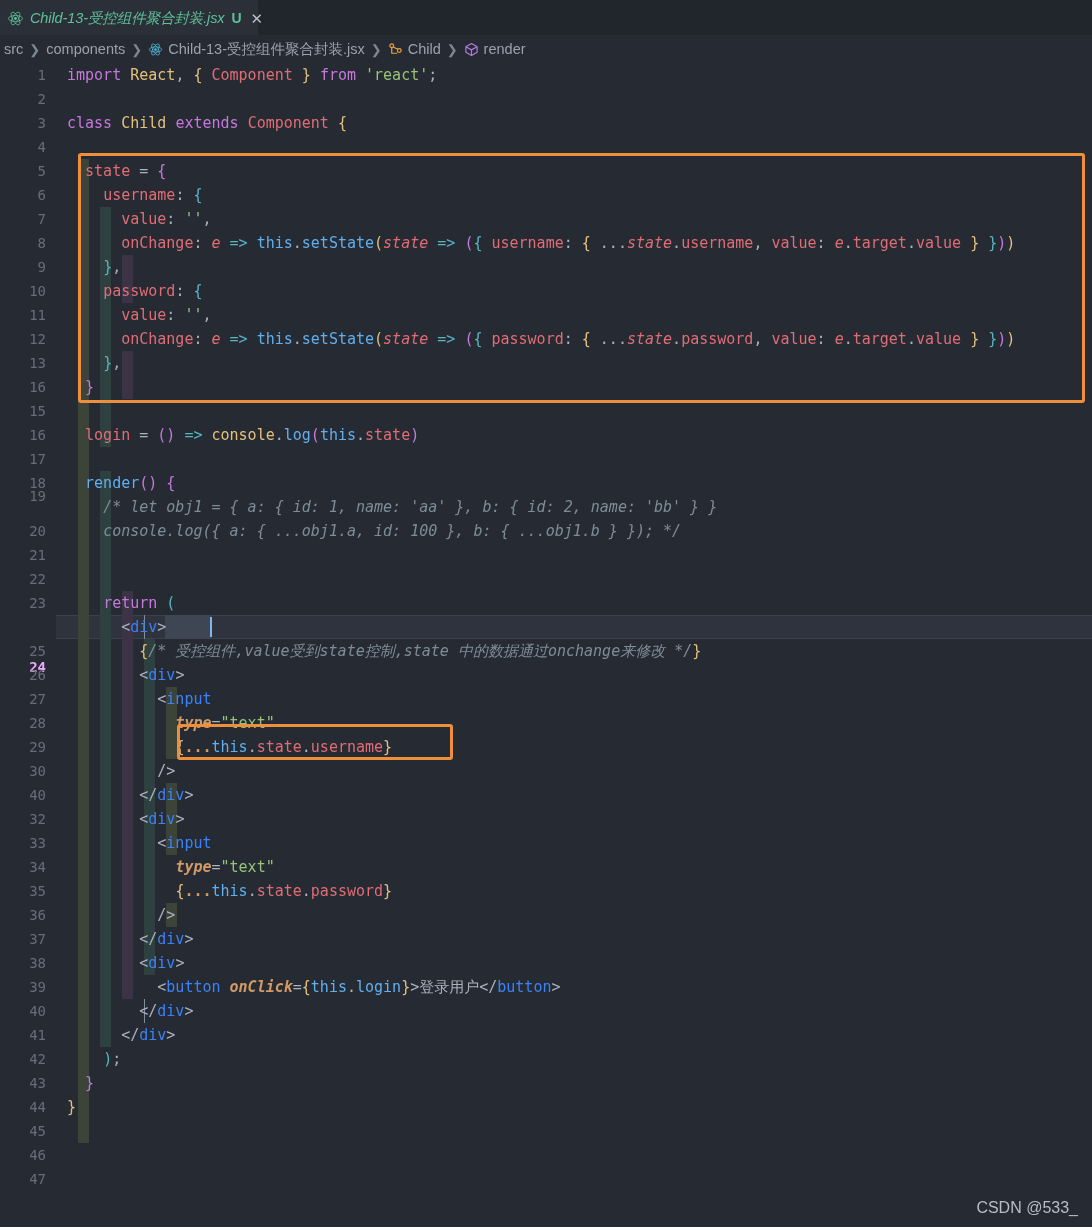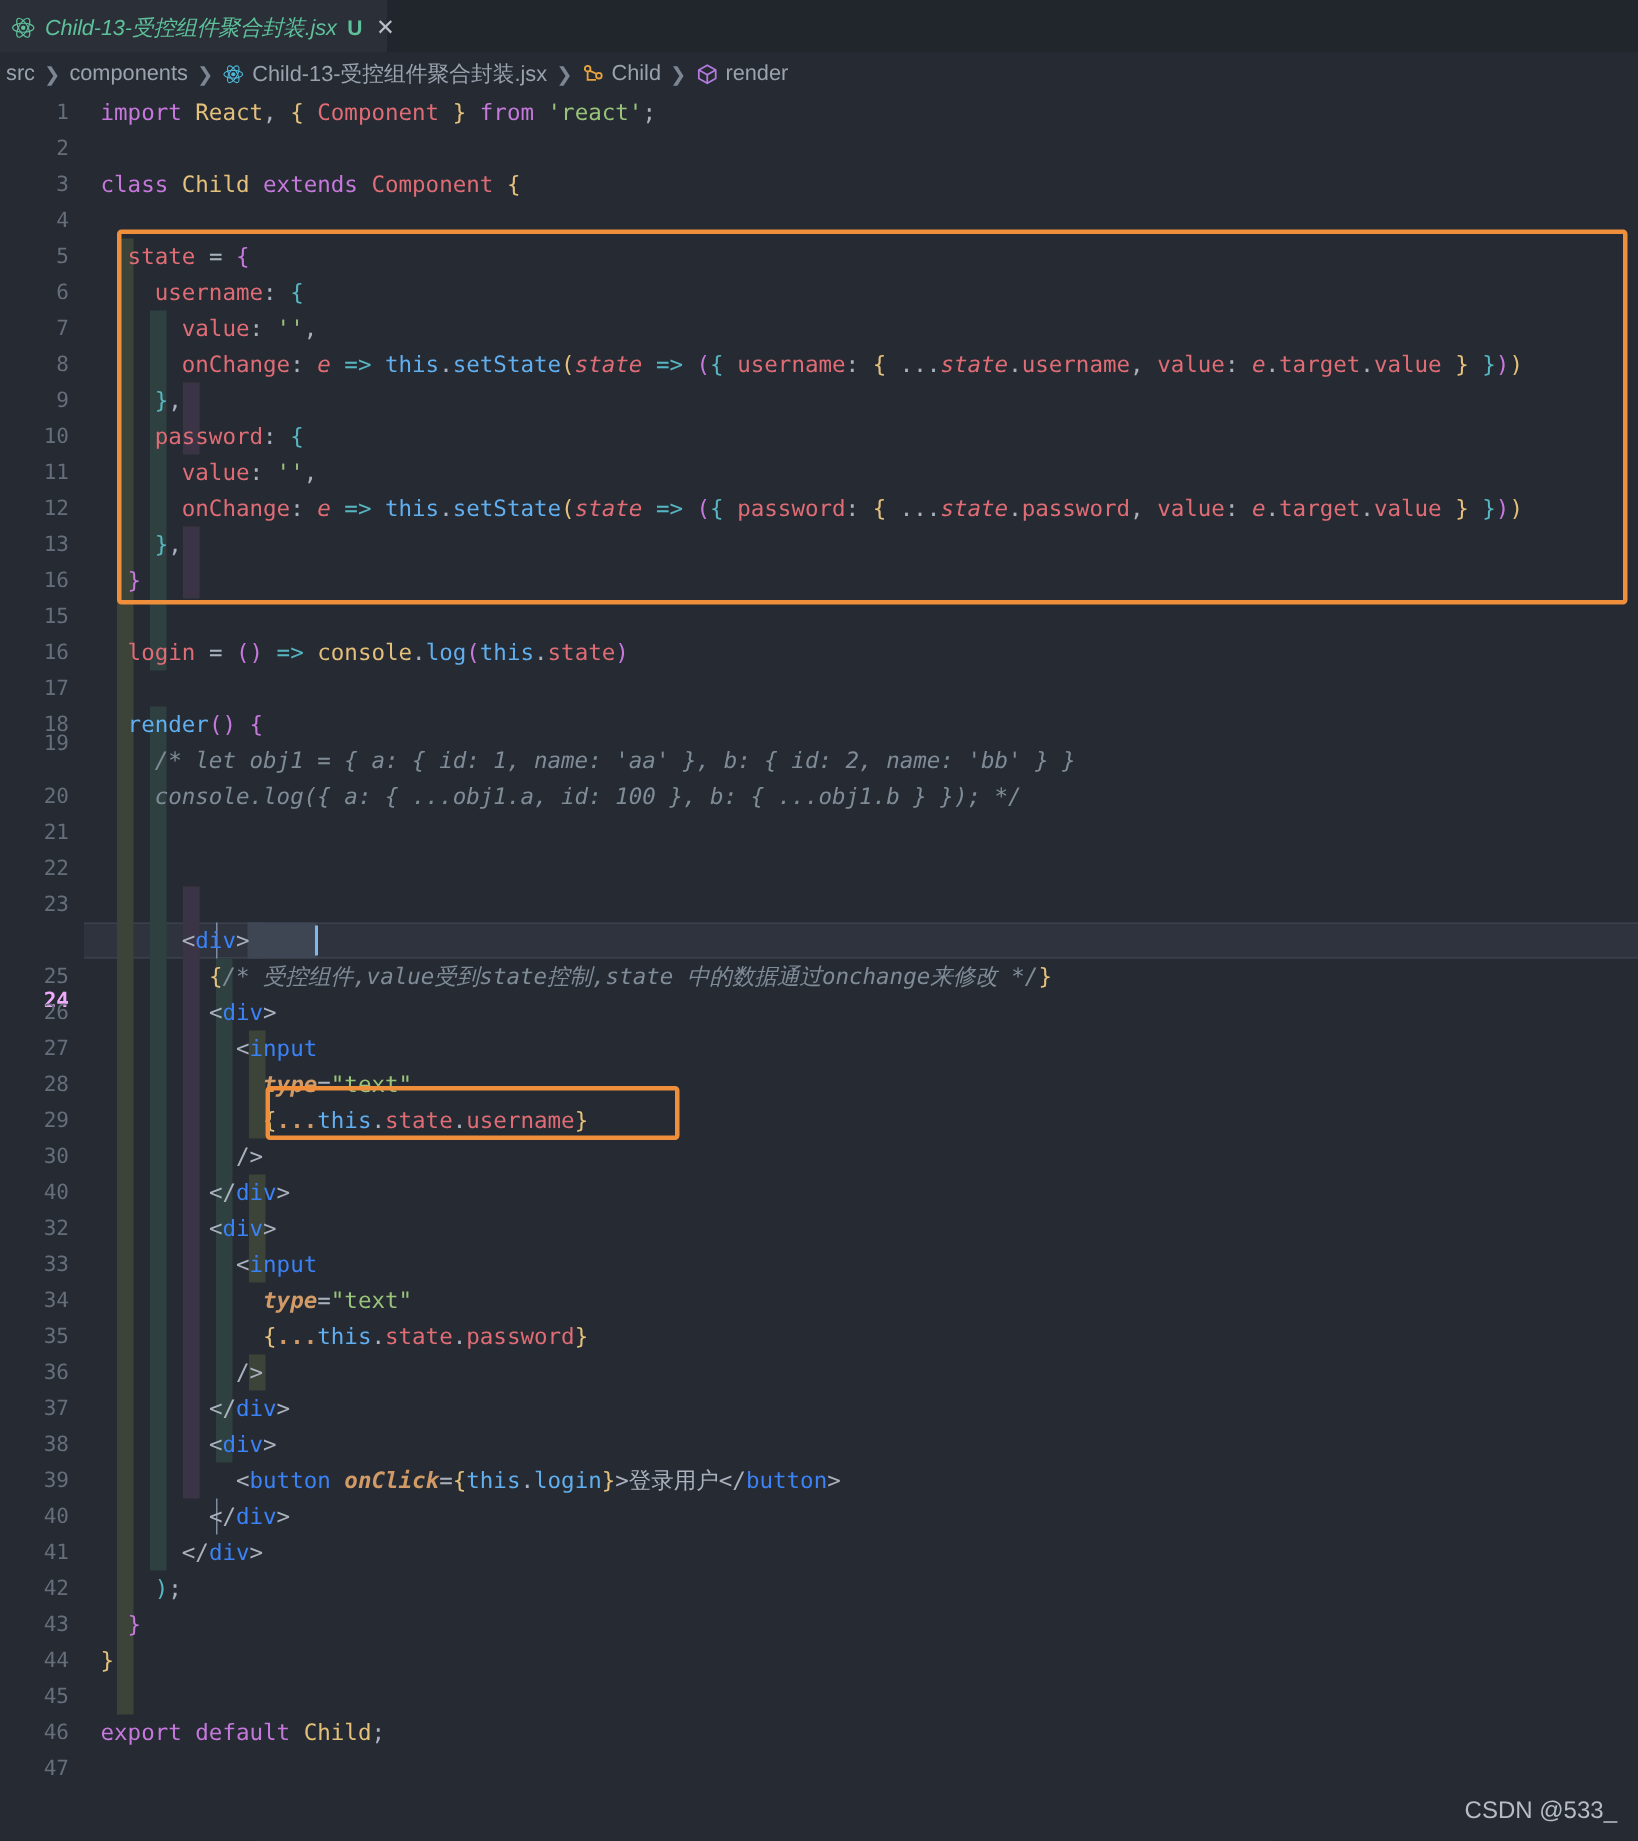--- a/index.html
+++ b/index.html
@@ -283,20 +283,21 @@
       <div class="row" style="top:264px"><span class="txt">      <span class="var">onChange</span><span class="punc">:</span> <span class="var ital">e</span> <span class="op">=&gt;</span> <span class="fn">this</span><span class="punc">.</span><span class="fn">setState</span><span class="br1">(</span><span class="var ital">state</span> <span class="op">=&gt;</span> <span class="br2">(</span><span class="br3">{</span> <span class="var">password</span><span class="punc">:</span> <span class="br1">{</span> <span class="punc">...</span><span class="var ital">state</span><span class="punc">.</span><span class="var">password</span><span class="punc">,</span> <span class="var">value</span><span class="punc">:</span> <span class="var ital">e</span><span class="punc">.</span><span class="var">target</span><span class="punc">.</span><span class="var">value</span> <span class="br1">}</span> <span class="br3">}</span><span class="br2">)</span><span class="br1">)</span></span></div>
       <div class="row" style="top:288px"><span class="txt">    <span class="br3">}</span><span class="punc">,</span></span></div>
       <div class="row" style="top:312px"><span class="txt">  <span class="br2">}</span></span></div>
 
       <div class="row" style="top:360px"><span class="txt">  <span class="var">login</span> <span class="punc">=</span> <span class="br2">(</span><span class="br2">)</span> <span class="op">=&gt;</span> <span class="cls">console</span><span class="punc">.</span><span class="fn">log</span><span class="br2">(</span><span class="fn">this</span><span class="punc">.</span><span class="var">state</span><span class="br2">)</span></span></div>
 
       <div class="row" style="top:408px"><span class="txt">  <span class="fn">render</span><span class="br2">(</span><span class="br2">)</span> <span class="br2">{</span></span></div>
       <div class="row" style="top:432px"><span class="txt">    <span class="cmt">/* let obj1 = { a: { id: 1, name: 'aa' }, b: { id: 2, name: 'bb' } }</span></span></div>
       <div class="row" style="top:456px"><span class="txt">    <span class="cmt">console.log({ a: { ...obj1.a, id: 100 }, b: { ...obj1.b } }); */</span></span></div>
 
+      <div class="row" style="top:528px"><span class="txt">    <span class="kw">return</span> <span class="br3">(</span></span></div>
       <div class="row" style="top:552px"><span class="txt">      <span class="tagbr">&lt;</span><span class="tag">div</span><span class="tagbr">&gt;</span></span></div>
       <div class="row" style="top:576px"><span class="txt">        <span class="br1">{</span><span class="cmt">/* 受控组件,value受到state控制,state 中的数据通过onchange来修改 */</span><span class="br1">}</span></span></div>
       <div class="row" style="top:600px"><span class="txt">        <span class="tagbr">&lt;</span><span class="tag">div</span><span class="tagbr">&gt;</span></span></div>
       <div class="row" style="top:624px"><span class="txt">          <span class="tagbr">&lt;</span><span class="tag">input</span></span></div>
       <div class="row" style="top:648px"><span class="txt">            <span class="attr ital">type</span><span class="punc">=</span><span class="str">"text"</span></span></div>
       <div class="row" style="top:672px"><span class="txt">            <span class="br1">{</span><span class="attr">...</span><span class="fn">this</span><span class="punc">.</span><span class="var">state</span><span class="punc">.</span><span class="var">username</span><span class="br1">}</span></span></div>
       <div class="row" style="top:696px"><span class="txt">          <span class="tagbr">/&gt;</span></span></div>
       <div class="row" style="top:720px"><span class="txt">        <span class="tagbr">&lt;/</span><span class="tag">div</span><span class="tagbr">&gt;</span></span></div>
       <div class="row" style="top:744px"><span class="txt">        <span class="tagbr">&lt;</span><span class="tag">div</span><span class="tagbr">&gt;</span></span></div>
       <div class="row" style="top:768px"><span class="txt">          <span class="tagbr">&lt;</span><span class="tag">input</span></span></div>
@@ -305,21 +306,20 @@
       <div class="row" style="top:840px"><span class="txt">          <span class="tagbr">/&gt;</span></span></div>
       <div class="row" style="top:864px"><span class="txt">        <span class="tagbr">&lt;/</span><span class="tag">div</span><span class="tagbr">&gt;</span></span></div>
       <div class="row" style="top:888px"><span class="txt">        <span class="tagbr">&lt;</span><span class="tag">div</span><span class="tagbr">&gt;</span></span></div>
       <div class="row" style="top:912px"><span class="txt">          <span class="tagbr">&lt;</span><span class="tag">button</span> <span class="attr ital">onClick</span><span class="punc">=</span><span class="br1">{</span><span class="fn">this</span><span class="punc">.</span><span class="fn">login</span><span class="br1">}</span><span class="tagbr">&gt;</span><span class="punc">登录用户</span><span class="tagbr">&lt;/</span><span class="tag">button</span><span class="tagbr">&gt;</span></span></div>
       <div class="row" style="top:936px"><span class="txt">        <span class="tagbr">&lt;/</span><span class="tag">div</span><span class="tagbr">&gt;</span></span></div>
       <div class="row" style="top:960px"><span class="txt">      <span class="tagbr">&lt;/</span><span class="tag">div</span><span class="tagbr">&gt;</span></span></div>
       <div class="row" style="top:984px"><span class="txt">    <span class="br3">)</span><span class="punc">;</span></span></div>
       <div class="row" style="top:1008px"><span class="txt">  <span class="br2">}</span></span></div>
       <div class="row" style="top:1032px"><span class="txt"><span class="br1">}</span></span></div>
 
-      <div class="row" style="top:1080px"><span class="txt"><span class="kw">export</span> <span class="kw">default</span> <span class="cls">Child</span><span class="punc">;</span></span></div>
     </div>
 
     <div class="hl-box" style="left:78px; top:90px; width:1007px; height:250px;"></div>
     <div class="hl-box" style="left:177px; top:661px; width:276px; height:36px;"></div>
   </div>
 
   <div class="watermark">CSDN @533_</div>
 </div>
 
 </body></html>

